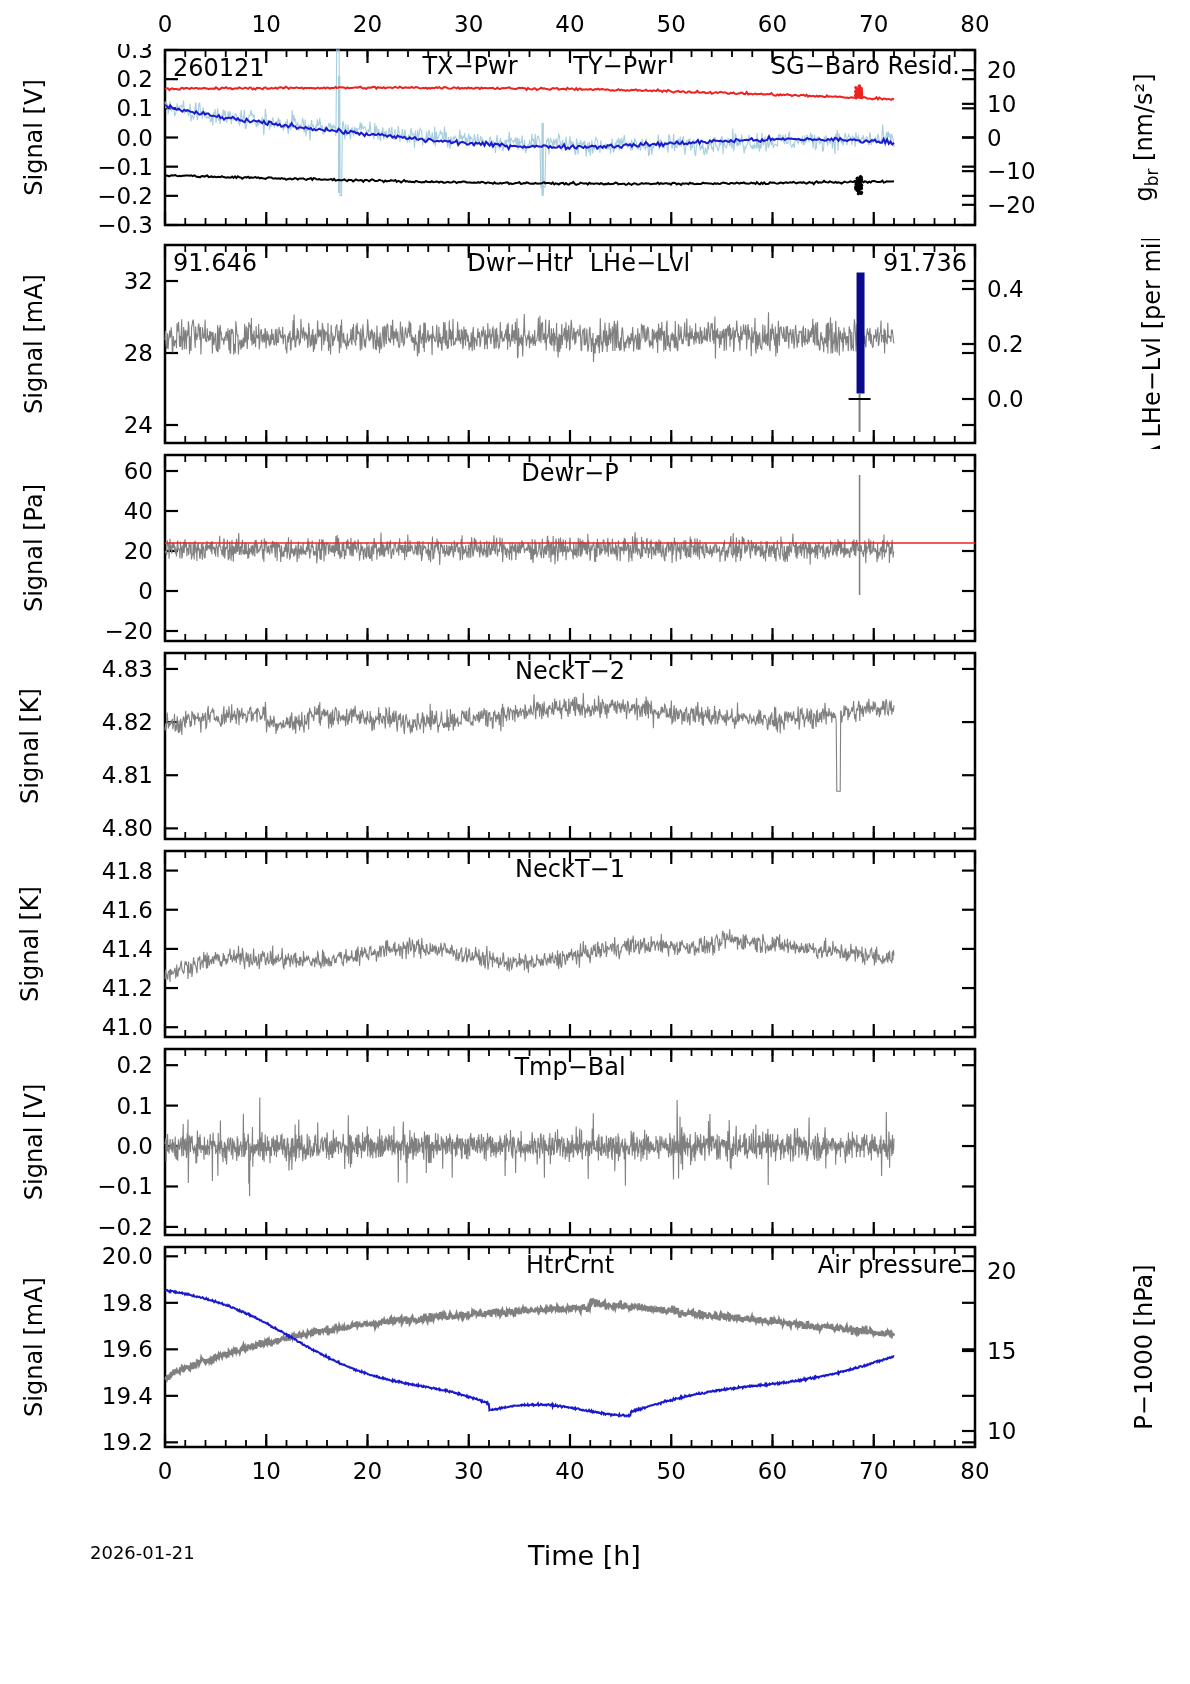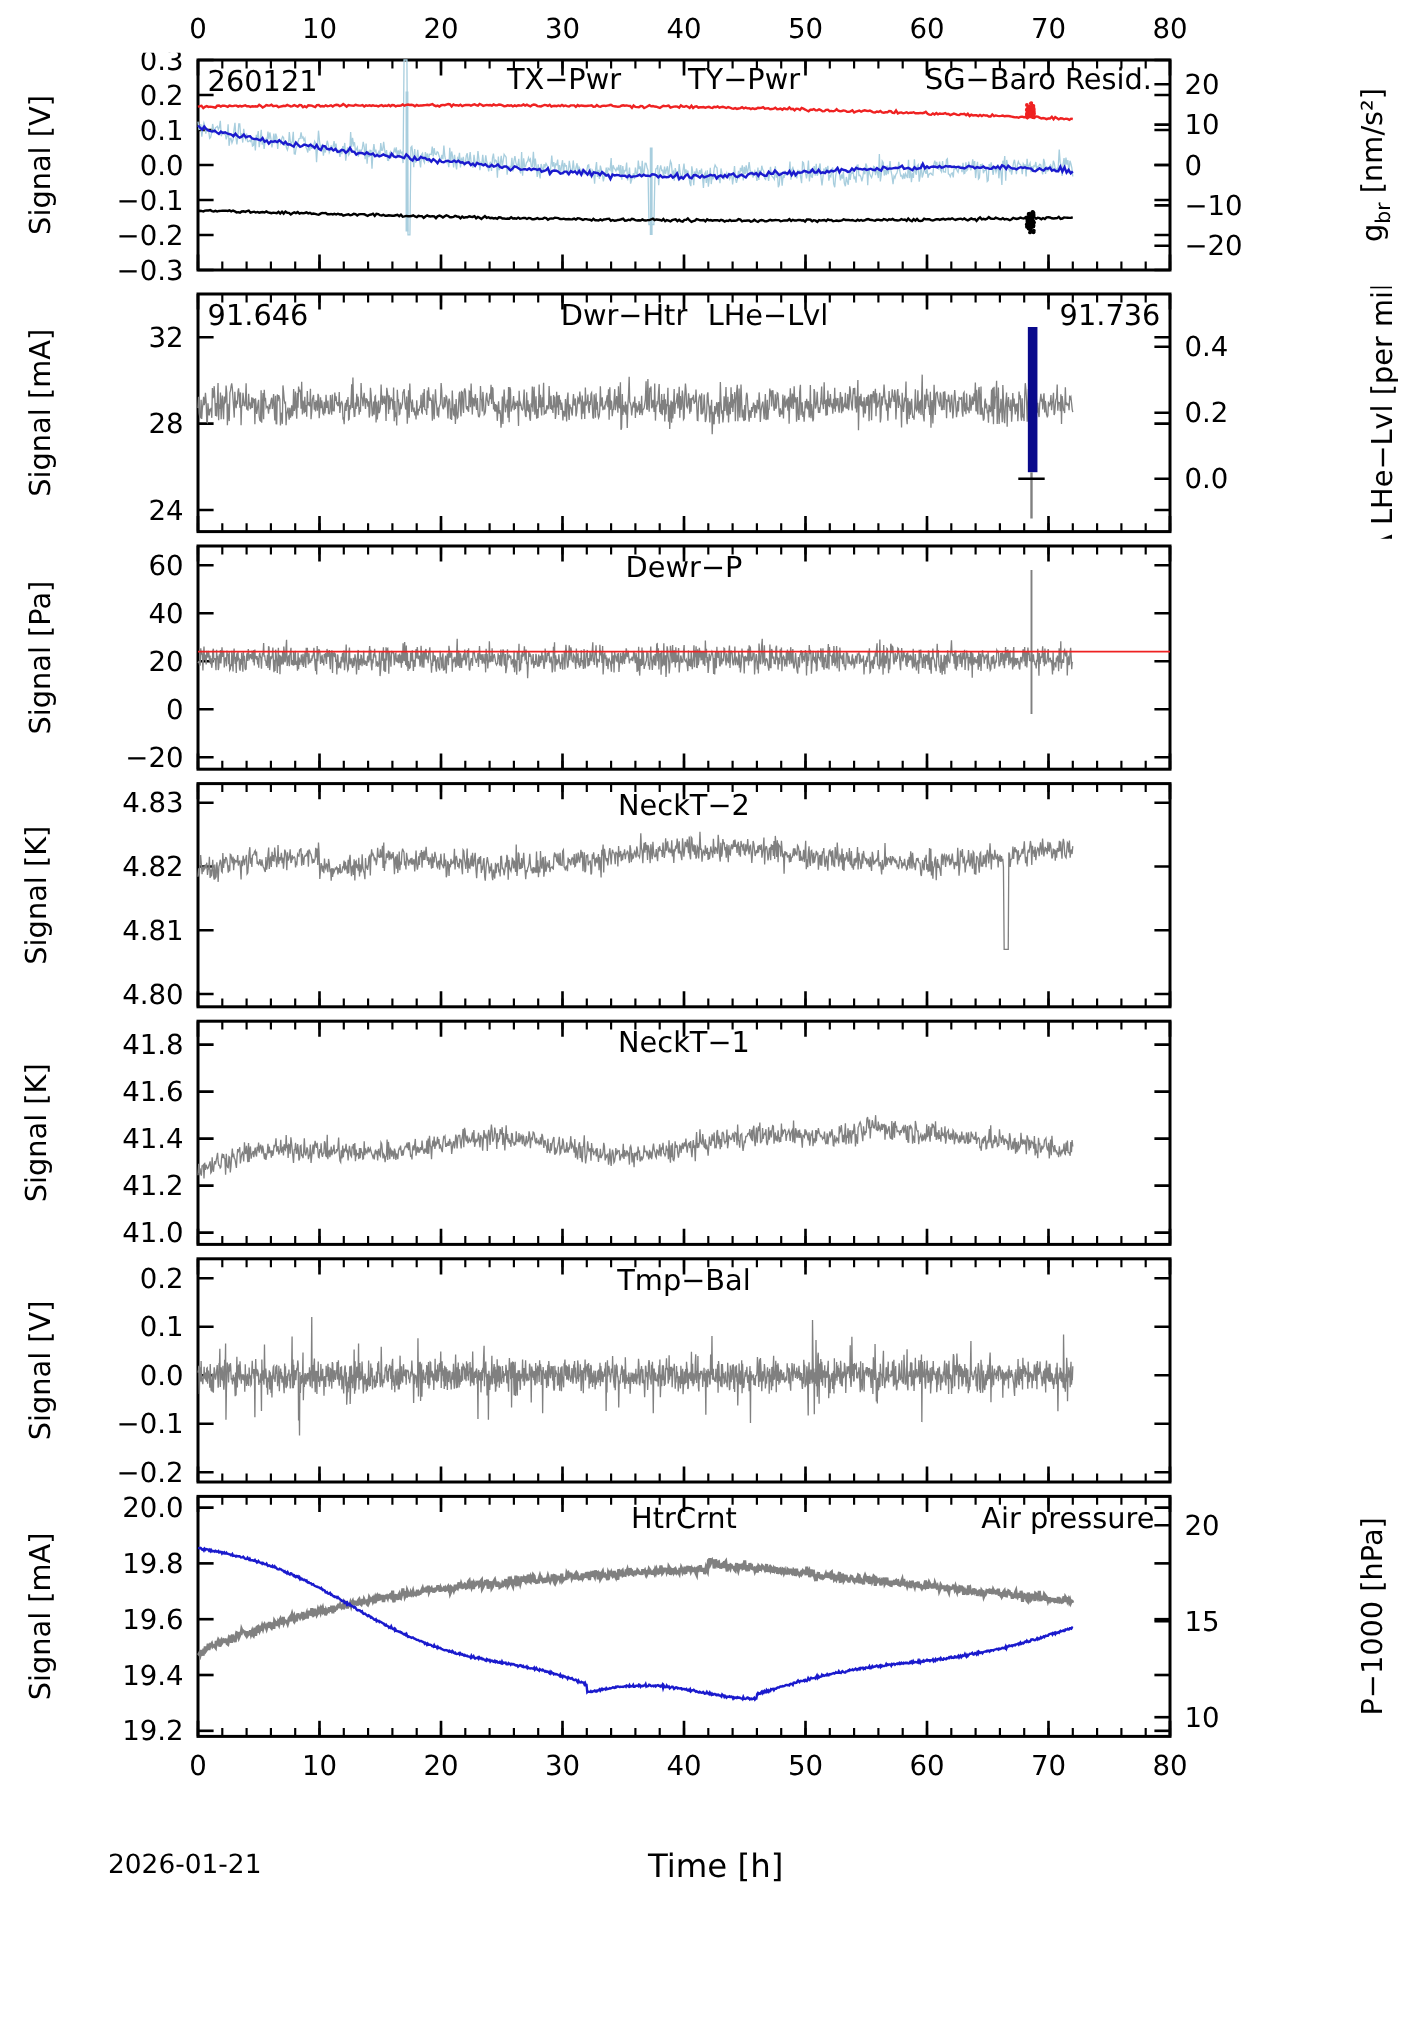--- a/index.html
+++ b/index.html
@@ -3,21 +3,21 @@
 <meta charset="utf-8">
 <style>
   html,body{margin:0;padding:0;background:#ffffff;}
   body{width:1190px;height:1684px;font-family:"DejaVu Sans",sans-serif;color:#000;}
   #root{position:relative;width:1190px;height:1684px;}
   .panel{position:absolute;}
   svg{display:block;}
   .ticklbl{font-size:23px;fill:#000;font-family:"DejaVu Sans",sans-serif;}
   .axlbl{font-size:24px;fill:#000;font-family:"DejaVu Sans",sans-serif;}
   .title{font-size:24px;fill:#000;font-family:"DejaVu Sans",sans-serif;}
-  .datelbl{position:absolute;font-size:22px;}
+  .datelbl{position:absolute;font-size:18px;}
   .xaxislbl{position:absolute;font-size:27px;}
 </style>
 </head>
 <body>
 
 <div id="root">
 
   <div class="panel" style="left:0;top:0;width:1190px;height:50px;">
     <svg width="1190" height="50">
       <g id="topaxis">
@@ -1080,15 +1080,15 @@
           <text x="772.5" y="238" text-anchor="middle" class="ticklbl">60</text>
           <text x="873.75" y="238" text-anchor="middle" class="ticklbl">70</text>
           <text x="975" y="238" text-anchor="middle" class="ticklbl">80</text>
           <path d="M165.0,138.4L165.6,137.9L166.2,136.8L166.8,138.4L167.4,136.3L168.0,134.1L168.6,136.7L169.3,138.6L169.9,132.8L170.5,134.6L171.1,131.0L171.7,134.3L172.3,133.4L172.9,132.6L173.5,128.7L174.1,134.0L174.7,131.5L175.3,129.5L175.9,129.8L176.5,128.8L177.2,131.0L177.8,130.3L178.4,130.5L179.0,131.1L179.6,131.9L180.2,126.4L180.8,128.8L181.4,127.6L182.0,125.6L182.6,126.5L183.2,131.2L183.8,127.6L184.4,126.3L185.0,128.0L185.7,127.0L186.3,125.5L186.9,125.9L187.5,125.7L188.1,128.0L188.7,124.7L189.3,128.7L189.9,129.2L190.5,126.2L191.1,123.2L191.7,123.7L192.3,123.2L192.9,128.1L193.6,121.3L194.2,123.2L194.8,123.5L195.4,125.7L196.0,127.3L196.6,122.3L197.2,119.7L197.8,120.0L198.4,121.7L199.0,123.7L199.6,122.2L200.2,119.0L200.8,121.5L201.4,117.1L202.1,118.8L202.7,118.2L203.3,118.7L203.9,118.9L204.5,120.9L205.1,121.8L205.7,118.3L206.3,121.7L206.9,120.8L207.5,120.2L208.1,120.6L208.7,117.5L209.3,120.6L210.0,118.7L210.6,121.4L211.2,122.1L211.8,119.9L212.4,115.5L213.0,122.2L213.6,117.9L214.2,114.9L214.8,114.5L215.4,119.6L216.0,113.8L216.6,117.4L217.2,116.0L217.9,116.5L218.5,114.1L219.1,116.0L219.7,113.6L220.3,112.7L220.9,114.3L221.5,114.5L222.1,116.2L222.7,114.0L223.3,111.5L223.9,115.5L224.5,110.7L225.1,114.3L225.8,115.1L226.4,111.1L227.0,113.8L227.6,112.2L228.2,116.3L228.8,110.0L229.4,111.0L230.0,110.9L230.6,111.3L231.2,113.9L231.8,111.2L232.4,112.6L233.0,109.7L233.6,108.4L234.3,111.1L234.9,110.8L235.5,112.7L236.1,106.5L236.7,111.2L237.3,109.9L237.9,109.8L238.5,110.3L239.1,110.5L239.7,112.0L240.3,109.9L240.9,107.6L241.5,106.8L242.2,110.1L242.8,106.3L243.4,104.2L244.0,106.4L244.6,108.2L245.2,106.4L245.8,109.2L246.4,108.0L247.0,110.0L247.6,106.4L248.2,103.6L248.8,105.6L249.4,105.7L250.1,107.1L250.7,105.9L251.3,104.7L251.9,106.0L252.5,102.5L253.1,105.0L253.7,107.2L254.3,106.7L254.9,105.4L255.5,103.8L256.1,107.8L256.7,103.7L257.3,103.8L257.9,101.4L258.6,104.2L259.2,104.4L259.8,99.1L260.4,104.4L261.0,105.3L261.6,104.8L262.2,99.6L262.8,102.7L263.4,102.4L264.0,104.5L264.6,103.3L265.2,100.3L265.8,101.7L266.5,100.3L267.1,102.3L267.7,99.7L268.3,101.0L268.9,99.3L269.5,102.4L270.1,101.8L270.7,99.1L271.3,105.2L271.9,101.2L272.5,102.4L273.1,101.3L273.7,101.7L274.4,98.4L275.0,102.0L275.6,100.0L276.2,98.4L276.8,98.6L277.4,103.4L278.0,97.1L278.6,102.1L279.2,98.1L279.8,100.1L280.4,99.8L281.0,97.9L281.6,97.1L282.2,98.2L282.9,98.2L283.5,96.4L284.1,97.9L284.7,98.7L285.3,97.7L285.9,98.2L286.5,95.0L287.1,96.5L287.7,94.0L288.3,94.2L288.9,96.5L289.5,99.4L290.1,96.3L290.8,96.8L291.4,97.0L292.0,94.9L292.6,97.0L293.2,94.6L293.8,93.5L294.4,96.5L295.0,94.5L295.6,94.0L296.2,94.1L296.8,96.7L297.4,93.8L298.0,97.0L298.6,92.9L299.3,91.9L299.9,93.6L300.5,95.5L301.1,96.1L301.7,94.5L302.3,91.6L302.9,95.9L303.5,92.2L304.1,93.5L304.7,93.8L305.3,93.4L305.9,95.7L306.5,96.3L307.2,94.7L307.8,90.5L308.4,91.6L309.0,92.4L309.6,91.7L310.2,91.0L310.8,93.2L311.4,91.6L312.0,95.1L312.6,91.5L313.2,89.8L313.8,91.6L314.4,90.0L315.1,93.1L315.7,87.3L316.3,92.6L316.9,89.3L317.5,89.8L318.1,91.7L318.7,88.1L319.3,93.0L319.9,93.0L320.5,89.7L321.1,89.2L321.7,89.8L322.3,89.1L323.0,90.6L323.6,87.8L324.2,90.9L324.8,88.4L325.4,87.7L326.0,88.1L326.6,91.9L327.2,84.6L327.8,92.6L328.4,94.1L329.0,89.0L329.6,88.5L330.2,88.7L330.8,89.7L331.5,92.2L332.1,88.5L332.7,87.4L333.3,90.3L333.9,90.8L334.5,88.4L335.1,87.8L335.7,82.8L336.3,87.4L336.9,85.1L337.5,89.4L338.1,88.1L338.7,90.2L339.4,84.8L340.0,86.3L340.6,89.3L341.2,86.1L341.8,89.1L342.4,86.5L343.0,88.0L343.6,87.3L344.2,85.3L344.8,87.9L345.4,87.3L346.0,86.9L346.6,87.7L347.3,86.3L347.9,83.9L348.5,88.4L349.1,86.1L349.7,86.9L350.3,86.8L350.9,85.4L351.5,84.0L352.1,82.6L352.7,85.1L353.3,84.8L353.9,82.3L354.5,84.6L355.1,84.8L355.8,81.3L356.4,84.0L357.0,80.4L357.6,85.4L358.2,84.0L358.8,83.5L359.4,82.7L360.0,85.4L360.6,82.4L361.2,86.1L361.8,83.9L362.4,83.4L363.0,84.1L363.7,83.0L364.3,82.6L364.9,80.1L365.5,84.0L366.1,81.7L366.7,85.5L367.3,82.5L367.9,84.0L368.5,84.0L369.1,83.4L369.7,82.5L370.3,83.4L370.9,82.4L371.6,84.1L372.2,83.8L372.8,82.1L373.4,81.2L374.0,83.4L374.6,82.5L375.2,86.6L375.8,85.1L376.4,82.0L377.0,82.6L377.6,82.6L378.2,84.3L378.8,82.5L379.4,79.7L380.1,82.4L380.7,81.6L381.3,82.4L381.9,80.1L382.5,77.7L383.1,81.4L383.7,81.5L384.3,79.0L384.9,80.7L385.5,81.9L386.1,81.7L386.7,79.8L387.3,79.1L388.0,79.9L388.6,82.3L389.2,82.0L389.8,80.9L390.4,77.1L391.0,76.3L391.6,80.5L392.2,79.7L392.8,81.4L393.4,78.9L394.0,76.3L394.6,83.3L395.2,78.8L395.9,80.3L396.5,79.9L397.1,78.1L397.7,78.7L398.3,78.4L398.9,76.4L399.5,80.3L400.1,79.6L400.7,76.6L401.3,75.8L401.9,82.7L402.5,81.6L403.1,79.8L403.7,78.8L404.4,76.9L405.0,77.0L405.6,79.9L406.2,75.3L406.8,82.9L407.4,78.7L408.0,78.2L408.6,78.7L409.2,76.9L409.8,82.4L410.4,81.4L411.0,79.2L411.6,76.8L412.3,75.6L412.9,78.2L413.5,78.2L414.1,81.2L414.7,77.0L415.3,80.8L415.9,77.8L416.5,81.7L417.1,81.3L417.7,79.1L418.3,81.6L418.9,78.5L419.5,79.4L420.1,78.2L420.8,79.1L421.4,74.9L422.0,79.5L422.6,76.9L423.2,80.6L423.8,79.6L424.4,72.8L425.0,74.9L425.6,79.2L426.2,76.9L426.8,79.2L427.4,80.6L428.0,76.3L428.7,76.4L429.3,77.6L429.9,72.1L430.5,76.2L431.1,80.7L431.7,72.7L432.3,79.5L432.9,76.3L433.5,78.6L434.1,76.3L434.7,73.8L435.3,73.9L435.9,76.9L436.6,74.6L437.2,76.1L437.8,76.9L438.4,72.6L439.0,78.2L439.6,75.2L440.2,71.2L440.8,73.3L441.4,76.6L442.0,77.2L442.6,73.5L443.2,74.8L443.8,77.2L444.5,71.7L445.1,72.5L445.7,76.9L446.3,76.9L446.9,77.8L447.5,77.7L448.1,75.3L448.7,78.3L449.3,74.3L449.9,72.4L450.5,74.6L451.1,74.0L451.7,75.8L452.3,76.7L453.0,75.5L453.6,75.9L454.2,78.0L454.8,73.8L455.4,77.5L456.0,74.9L456.6,72.6L457.2,74.6L457.8,75.6L458.4,76.9L459.0,75.1L459.6,74.9L460.2,71.0L460.9,74.6L461.5,76.1L462.1,72.0L462.7,72.2L463.3,77.1L463.9,75.8L464.5,72.1L465.1,75.5L465.7,73.4L466.3,73.4L466.9,75.8L467.5,74.5L468.1,70.4L468.8,76.5L469.4,75.7L470.0,74.5L470.6,74.5L471.2,74.0L471.8,75.5L472.4,70.0L473.0,71.1L473.6,70.2L474.2,72.2L474.8,71.1L475.4,70.6L476.0,70.7L476.6,74.0L477.3,72.3L477.9,72.3L478.5,71.8L479.1,75.3L479.7,70.5L480.3,69.5L480.9,70.4L481.5,74.0L482.1,74.6L482.7,73.5L483.3,73.2L483.9,75.6L484.5,73.0L485.2,70.3L485.8,73.9L486.4,72.8L487.0,70.4L487.6,73.6L488.2,71.3L488.8,71.9L489.4,69.1L490.0,74.3L490.6,68.9L491.2,75.7L491.8,72.1L492.4,70.7L493.0,71.9L493.7,71.9L494.3,68.1L494.9,71.4L495.5,72.7L496.1,67.6L496.7,70.6L497.3,70.0L497.9,69.6L498.5,75.1L499.1,68.8L499.7,71.2L500.3,74.8L500.9,73.7L501.6,70.0L502.2,68.8L502.8,71.9L503.4,71.3L504.0,71.0L504.6,73.6L505.2,70.9L505.8,74.1L506.4,75.7L507.0,69.9L507.6,71.3L508.2,67.9L508.8,72.1L509.5,69.8L510.1,71.5L510.7,72.6L511.3,71.9L511.9,68.2L512.5,71.9L513.1,73.1L513.7,69.6L514.3,73.6L514.9,75.4L515.5,66.9L516.1,68.2L516.7,68.8L517.3,72.5L518.0,68.8L518.6,68.1L519.2,71.8L519.8,71.4L520.4,71.5L521.0,71.7L521.6,68.6L522.2,69.1L522.8,67.3L523.4,70.1L524.0,71.0L524.6,70.6L525.2,65.8L525.9,68.7L526.5,68.4L527.1,71.0L527.7,71.4L528.3,69.6L528.9,68.9L529.5,68.8L530.1,70.2L530.7,69.4L531.3,67.5L531.9,68.2L532.5,69.8L533.1,70.1L533.8,69.8L534.4,69.5L535.0,71.4L535.6,66.6L536.2,69.2L536.8,69.0L537.4,67.9L538.0,69.8L538.6,67.6L539.2,70.6L539.8,69.2L540.4,70.9L541.0,66.6L541.7,67.6L542.3,70.5L542.9,68.0L543.5,71.2L544.1,69.1L544.7,68.3L545.3,69.8L545.9,67.5L546.5,69.4L547.1,67.1L547.7,68.9L548.3,68.2L548.9,69.8L549.5,69.5L550.2,66.8L550.8,63.7L551.4,66.4L552.0,69.9L552.6,69.1L553.2,67.7L553.8,65.5L554.4,68.0L555.0,65.8L555.6,68.4L556.2,66.5L556.8,70.5L557.4,64.7L558.1,65.9L558.7,71.4L559.3,69.5L559.9,67.0L560.5,67.3L561.1,68.9L561.7,66.9L562.3,66.5L562.9,70.9L563.5,68.1L564.1,69.5L564.7,68.7L565.3,68.6L566.0,70.0L566.6,65.6L567.2,69.0L567.8,65.5L568.4,66.7L569.0,69.1L569.6,67.9L570.2,68.7L570.8,64.6L571.4,70.4L572.0,67.4L572.6,67.1L573.2,63.9L573.8,68.6L574.5,64.5L575.1,66.3L575.7,68.4L576.3,66.8L576.9,69.0L577.5,66.5L578.1,66.9L578.7,66.3L579.3,67.4L579.9,69.8L580.5,71.1L581.1,64.8L581.7,69.1L582.4,64.0L583.0,66.9L583.6,63.4L584.2,66.1L584.8,68.7L585.4,65.7L586.0,68.6L586.6,65.7L587.2,70.8L587.8,68.5L588.4,65.4L589.0,67.1L589.6,68.4L590.3,60.9L590.9,61.5L591.5,57.5L592.1,61.9L592.7,60.6L593.3,59.6L593.9,61.7L594.5,58.4L595.1,66.0L595.7,63.5L596.3,58.5L596.9,60.9L597.5,62.7L598.1,61.1L598.8,60.7L599.4,65.4L600.0,61.8L600.6,66.2L601.2,63.1L601.8,62.6L602.4,63.4L603.0,65.4L603.6,61.2L604.2,61.2L604.8,60.3L605.4,64.6L606.0,68.5L606.7,62.6L607.3,64.2L607.9,64.7L608.5,65.9L609.1,63.2L609.7,63.6L610.3,64.8L610.9,65.3L611.5,65.3L612.1,67.0L612.7,67.7L613.3,64.1L613.9,61.7L614.5,65.3L615.2,67.6L615.8,65.1L616.4,62.4L617.0,65.2L617.6,64.7L618.2,63.8L618.8,65.8L619.4,65.1L620.0,66.8L620.6,59.3L621.2,65.7L621.8,65.8L622.4,68.3L623.1,63.4L623.7,68.0L624.3,65.6L624.9,61.6L625.5,65.2L626.1,62.4L626.7,66.1L627.3,66.4L627.9,66.2L628.5,65.8L629.1,68.2L629.7,66.6L630.3,65.9L631.0,69.4L631.6,67.0L632.2,64.0L632.8,64.7L633.4,68.0L634.0,63.7L634.6,65.5L635.2,63.9L635.8,64.5L636.4,65.8L637.0,66.1L637.6,67.4L638.2,66.3L638.8,62.4L639.5,68.8L640.1,67.2L640.7,67.5L641.3,66.0L641.9,67.4L642.5,65.3L643.1,66.2L643.7,66.4L644.3,69.5L644.9,66.6L645.5,67.8L646.1,66.3L646.7,67.0L647.4,65.2L648.0,70.5L648.6,68.1L649.2,67.2L649.8,66.7L650.4,69.4L651.0,69.9L651.6,68.4L652.2,66.4L652.8,66.8L653.4,69.5L654.0,68.1L654.6,70.9L655.3,67.6L655.9,71.1L656.5,67.0L657.1,67.6L657.7,68.8L658.3,67.3L658.9,67.3L659.5,69.5L660.1,70.2L660.7,69.1L661.3,67.3L661.9,68.0L662.5,72.2L663.1,70.2L663.8,66.3L664.4,70.2L665.0,69.6L665.6,70.2L666.2,71.5L666.8,70.3L667.4,69.4L668.0,70.9L668.6,70.1L669.2,68.3L669.8,69.1L670.4,69.0L671.0,68.3L671.7,71.7L672.3,64.6L672.9,71.4L673.5,69.3L674.1,68.2L674.7,73.3L675.3,70.7L675.9,66.9L676.5,69.5L677.1,72.4L677.7,67.2L678.3,71.1L678.9,73.2L679.6,71.4L680.2,76.6L680.8,71.8L681.4,71.5L682.0,69.2L682.6,72.9L683.2,73.4L683.8,72.7L684.4,71.1L685.0,75.3L685.6,71.6L686.2,73.8L686.8,73.2L687.5,72.5L688.1,70.9L688.7,73.4L689.3,69.4L689.9,73.9L690.5,70.3L691.1,72.3L691.7,73.0L692.3,69.6L692.9,69.1L693.5,74.0L694.1,73.8L694.7,70.5L695.3,75.2L696.0,74.3L696.6,75.2L697.2,71.5L697.8,74.2L698.4,75.8L699.0,71.3L699.6,69.0L700.2,76.8L700.8,76.7L701.4,76.3L702.0,70.5L702.6,72.1L703.2,76.1L703.9,74.9L704.5,73.4L705.1,71.5L705.7,74.8L706.3,75.5L706.9,73.5L707.5,77.8L708.1,74.8L708.7,74.1L709.3,72.6L709.9,72.9L710.5,74.6L711.1,76.0L711.8,76.9L712.4,74.0L713.0,76.3L713.6,76.5L714.2,74.7L714.8,75.5L715.4,71.7L716.0,72.1L716.6,78.3L717.2,76.9L717.8,75.7L718.4,76.6L719.0,77.4L719.6,79.3L720.3,73.5L720.9,71.9L721.5,73.4L722.1,75.1L722.7,76.4L723.3,76.6L723.9,72.5L724.5,78.9L725.1,76.2L725.7,78.1L726.3,73.1L726.9,76.6L727.5,75.2L728.2,72.5L728.8,73.1L729.4,80.5L730.0,76.6L730.6,75.2L731.2,76.6L731.8,75.8L732.4,75.4L733.0,77.1L733.6,78.3L734.2,80.1L734.8,76.2L735.4,77.0L736.0,75.6L736.7,73.8L737.3,78.6L737.9,77.4L738.5,75.5L739.1,73.8L739.7,78.7L740.3,79.0L740.9,76.2L741.5,79.7L742.1,80.1L742.7,80.2L743.3,76.3L743.9,78.5L744.6,78.7L745.2,76.9L745.8,77.1L746.4,76.5L747.0,79.6L747.6,76.5L748.2,76.3L748.8,79.5L749.4,79.8L750.0,80.0L750.6,78.2L751.2,77.1L751.8,75.5L752.5,80.2L753.1,74.9L753.7,78.8L754.3,79.7L754.9,79.2L755.5,78.5L756.1,80.8L756.7,79.1L757.3,79.7L757.9,78.5L758.5,79.9L759.1,82.3L759.7,77.4L760.4,77.3L761.0,79.6L761.6,79.4L762.2,81.1L762.8,78.0L763.4,81.8L764.0,77.6L764.6,80.0L765.2,77.0L765.8,81.2L766.4,81.3L767.0,79.1L767.6,81.8L768.2,82.8L768.9,81.4L769.5,80.9L770.1,82.9L770.7,78.7L771.3,76.1L771.9,81.0L772.5,80.1L773.1,82.8L773.7,80.2L774.3,77.8L774.9,79.0L775.5,81.8L776.1,79.0L776.8,82.7L777.4,79.7L778.0,79.4L778.6,82.6L779.2,78.6L779.8,80.2L780.4,81.5L781.0,80.6L781.6,83.6L782.2,80.4L782.8,84.4L783.4,82.9L784.0,80.0L784.6,81.1L785.3,82.0L785.9,81.7L786.5,81.3L787.1,82.1L787.7,84.9L788.3,81.5L788.9,81.1L789.5,83.2L790.1,84.2L790.7,85.7L791.3,81.9L791.9,82.3L792.5,82.9L793.2,82.6L793.8,81.8L794.4,80.6L795.0,81.0L795.6,83.1L796.2,81.2L796.8,83.4L797.4,85.0L798.0,81.0L798.6,85.6L799.2,85.4L799.8,81.9L800.4,82.5L801.1,80.4L801.7,85.0L802.3,81.2L802.9,86.8L803.5,86.8L804.1,85.3L804.7,87.3L805.3,82.9L805.9,84.6L806.5,88.1L807.1,80.2L807.7,83.7L808.3,82.7L809.0,86.9L809.6,83.9L810.2,86.7L810.8,86.4L811.4,82.7L812.0,84.8L812.6,83.1L813.2,87.1L813.8,84.4L814.4,88.8L815.0,86.8L815.6,85.4L816.2,84.7L816.8,85.0L817.5,89.3L818.1,84.6L818.7,85.5L819.3,85.4L819.9,89.1L820.5,87.6L821.1,87.8L821.7,86.5L822.3,84.6L822.9,85.0L823.5,84.5L824.1,84.2L824.7,86.0L825.4,86.0L826.0,84.2L826.6,84.3L827.2,87.4L827.8,84.0L828.4,85.2L829.0,85.5L829.6,85.2L830.2,87.6L830.8,85.2L831.4,87.5L832.0,83.0L832.6,87.6L833.3,87.6L833.9,88.5L834.5,85.9L835.1,89.1L835.7,88.1L836.3,85.5L836.9,84.7L837.5,88.5L838.1,88.8L838.7,88.9L839.3,84.9L839.9,87.2L840.5,84.8L841.1,85.2L841.8,88.5L842.4,85.9L843.0,88.5L843.6,91.2L844.2,88.5L844.8,88.6L845.4,89.1L846.0,86.5L846.6,85.0L847.2,89.3L847.8,90.1L848.4,88.5L849.0,87.8L849.7,88.3L850.3,90.3L850.9,84.7L851.5,88.2L852.1,93.9L852.7,89.6L853.3,91.4L853.9,88.0L854.5,88.4L855.1,88.4L855.7,92.6L856.3,93.3L856.9,86.1L857.6,88.9L858.2,89.2L858.8,92.6L859.4,91.9L860.0,87.1L860.6,91.4L861.2,89.2L861.8,88.8L862.4,93.1L863.0,86.9L863.6,87.4L864.2,89.8L864.8,90.9L865.4,88.9L866.1,84.8L866.7,90.3L867.3,93.3L867.9,88.8L868.5,91.4L869.1,91.0L869.7,91.1L870.3,87.7L870.9,88.6L871.5,93.0L872.1,90.1L872.7,90.9L873.3,93.1L874.0,91.0L874.6,91.1L875.2,92.8L875.8,91.8L876.4,92.5L877.0,92.0L877.6,92.6L878.2,93.1L878.8,90.9L879.4,93.5L880.0,93.4L880.6,93.5L881.2,93.7L881.9,89.8L882.5,93.0L883.1,90.5L883.7,93.9L884.3,93.7L884.9,94.3L885.5,94.0L886.1,91.6L886.7,89.4L887.3,94.0L887.9,90.1L888.5,91.1L889.1,91.0L889.7,93.2L890.4,91.8L891.0,93.9L891.6,92.3L892.2,94.5L892.8,93.0L893.4,93.3L894.0,94.7" fill="none" stroke="#808080" stroke-width="2.6"></path>
           <path d="M165.0,49.0L165.6,49.1L166.2,49.2L166.8,48.9L167.4,49.1L168.0,50.0L168.6,50.5L169.3,50.0L169.9,51.0L170.5,49.7L171.1,50.5L171.7,49.9L172.3,50.0L172.9,50.1L173.5,50.3L174.1,51.2L174.7,50.5L175.3,51.6L175.9,50.7L176.5,51.7L177.2,51.5L177.8,51.7L178.4,51.5L179.0,52.0L179.6,51.4L180.2,51.8L180.8,52.2L181.4,51.9L182.0,51.5L182.6,52.7L183.2,52.4L183.8,52.2L184.4,52.3L185.0,53.6L185.7,52.7L186.3,53.3L186.9,52.7L187.5,53.7L188.1,53.7L188.7,52.9L189.3,53.7L189.9,53.9L190.5,53.9L191.1,54.3L191.7,54.3L192.3,55.1L192.9,55.0L193.6,54.1L194.2,55.5L194.8,55.4L195.4,55.5L196.0,55.6L196.6,56.1L197.2,55.5L197.8,55.7L198.4,56.0L199.0,55.8L199.6,55.8L200.2,56.4L200.8,56.9L201.4,56.8L202.1,56.8L202.7,56.2L203.3,56.9L203.9,57.6L204.5,58.1L205.1,58.2L205.7,58.1L206.3,57.1L206.9,58.0L207.5,58.7L208.1,58.0L208.7,59.3L209.3,59.3L210.0,59.2L210.6,59.2L211.2,59.7L211.8,59.6L212.4,59.0L213.0,60.1L213.6,60.1L214.2,61.2L214.8,60.8L215.4,59.9L216.0,60.8L216.6,61.1L217.2,61.5L217.9,61.3L218.5,62.1L219.1,61.4L219.7,61.9L220.3,62.4L220.9,62.5L221.5,62.7L222.1,62.0L222.7,63.2L223.3,63.9L223.9,63.5L224.5,63.5L225.1,64.0L225.8,64.5L226.4,64.6L227.0,63.9L227.6,64.9L228.2,64.8L228.8,64.2L229.4,65.3L230.0,65.2L230.6,66.1L231.2,66.7L231.8,66.8L232.4,66.9L233.0,66.3L233.6,66.6L234.3,66.8L234.9,67.5L235.5,67.6L236.1,68.1L236.7,68.8L237.3,68.4L237.9,69.5L238.5,69.3L239.1,70.1L239.7,69.1L240.3,70.3L240.9,70.8L241.5,71.2L242.2,70.1L242.8,70.2L243.4,71.1L244.0,71.2L244.6,72.2L245.2,71.8L245.8,72.9L246.4,73.3L247.0,72.5L247.6,72.9L248.2,72.5L248.8,73.6L249.4,73.1L250.1,75.0L250.7,74.3L251.3,75.1L251.9,74.8L252.5,75.5L253.1,75.8L253.7,75.4L254.3,75.8L254.9,76.5L255.5,76.1L256.1,77.4L256.7,77.8L257.3,77.5L257.9,78.2L258.6,78.3L259.2,78.4L259.8,79.5L260.4,79.5L261.0,79.2L261.6,79.9L262.2,80.5L262.8,80.8L263.4,81.0L264.0,81.3L264.6,81.3L265.2,81.8L265.8,81.8L266.5,82.4L267.1,82.8L267.7,82.2L268.3,83.2L268.9,84.0L269.5,83.8L270.1,84.3L270.7,84.6L271.3,86.0L271.9,86.1L272.5,85.8L273.1,86.8L273.7,87.1L274.4,86.9L275.0,86.4L275.6,87.8L276.2,87.5L276.8,88.4L277.4,88.7L278.0,89.4L278.6,89.3L279.2,89.9L279.8,89.7L280.4,89.8L281.0,90.6L281.6,90.0L282.2,90.8L282.9,91.2L283.5,91.9L284.1,92.2L284.7,93.1L285.3,93.0L285.9,93.1L286.5,93.0L287.1,94.7L287.7,94.3L288.3,94.2L288.9,95.7L289.5,94.7L290.1,96.2L290.8,95.6L291.4,95.4L292.0,97.0L292.6,96.8L293.2,97.6L293.8,97.6L294.4,97.9L295.0,98.6L295.6,98.1L296.2,98.6L296.8,99.8L297.4,100.7L298.0,101.0L298.6,100.7L299.3,100.9L299.9,101.0L300.5,101.8L301.1,102.2L301.7,101.8L302.3,103.3L302.9,103.9L303.5,103.7L304.1,103.6L304.7,104.2L305.3,104.7L305.9,105.4L306.5,105.8L307.2,105.1L307.8,105.4L308.4,106.0L309.0,107.0L309.6,106.6L310.2,107.4L310.8,107.6L311.4,108.4L312.0,108.9L312.6,108.9L313.2,108.4L313.8,110.0L314.4,109.5L315.1,110.0L315.7,109.8L316.3,110.7L316.9,110.3L317.5,110.6L318.1,111.0L318.7,111.4L319.3,111.8L319.9,112.1L320.5,113.3L321.1,113.6L321.7,112.9L322.3,113.8L323.0,114.0L323.6,114.3L324.2,115.4L324.8,115.0L325.4,115.5L326.0,114.3L326.6,115.8L327.2,116.5L327.8,116.6L328.4,116.1L329.0,117.7L329.6,116.8L330.2,118.1L330.8,118.2L331.5,118.4L332.1,118.5L332.7,118.9L333.3,118.7L333.9,119.4L334.5,119.3L335.1,120.1L335.7,120.3L336.3,120.8L336.9,121.1L337.5,120.6L338.1,121.4L338.7,120.6L339.4,122.5L340.0,123.1L340.6,122.6L341.2,122.9L341.8,123.3L342.4,123.5L343.0,123.9L343.6,123.6L344.2,123.6L344.8,124.2L345.4,124.6L346.0,124.8L346.6,125.1L347.3,125.6L347.9,125.7L348.5,125.6L349.1,126.1L349.7,126.7L350.3,126.5L350.9,126.5L351.5,126.8L352.1,127.2L352.7,127.3L353.3,127.6L353.9,128.7L354.5,128.0L355.1,128.4L355.8,129.6L356.4,128.7L357.0,129.6L357.6,129.7L358.2,129.5L358.8,129.8L359.4,129.9L360.0,130.8L360.6,130.8L361.2,131.2L361.8,130.0L362.4,131.3L363.0,131.3L363.7,131.3L364.3,132.4L364.9,131.3L365.5,132.2L366.1,132.3L366.7,132.2L367.3,132.5L367.9,133.2L368.5,133.3L369.1,133.6L369.7,133.8L370.3,134.2L370.9,134.3L371.6,134.0L372.2,134.3L372.8,134.4L373.4,134.7L374.0,135.3L374.6,134.7L375.2,135.4L375.8,135.3L376.4,135.8L377.0,134.8L377.6,135.4L378.2,136.4L378.8,136.7L379.4,136.2L380.1,137.2L380.7,137.3L381.3,137.2L381.9,137.1L382.5,136.6L383.1,137.7L383.7,136.8L384.3,137.6L384.9,137.9L385.5,137.6L386.1,138.3L386.7,138.7L387.3,138.1L388.0,138.7L388.6,139.0L389.2,138.7L389.8,139.3L390.4,139.4L391.0,139.5L391.6,139.7L392.2,140.5L392.8,138.9L393.4,140.2L394.0,139.7L394.6,139.1L395.2,140.4L395.9,141.1L396.5,140.6L397.1,140.6L397.7,140.8L398.3,140.2L398.9,141.3L399.5,140.1L400.1,140.7L400.7,141.1L401.3,140.8L401.9,141.7L402.5,141.4L403.1,141.8L403.7,142.1L404.4,142.7L405.0,143.0L405.6,141.5L406.2,141.9L406.8,142.6L407.4,142.2L408.0,142.1L408.6,143.6L409.2,143.0L409.8,142.8L410.4,143.0L411.0,143.7L411.6,143.9L412.3,143.0L412.9,144.0L413.5,143.3L414.1,143.4L414.7,144.4L415.3,144.4L415.9,144.5L416.5,143.9L417.1,144.9L417.7,145.2L418.3,143.7L418.9,145.1L419.5,144.6L420.1,144.8L420.8,144.6L421.4,144.5L422.0,145.8L422.6,146.0L423.2,146.0L423.8,144.9L424.4,145.4L425.0,145.5L425.6,146.3L426.2,145.5L426.8,145.6L427.4,146.0L428.0,145.8L428.7,146.2L429.3,146.6L429.9,146.9L430.5,146.7L431.1,146.8L431.7,147.8L432.3,147.3L432.9,147.1L433.5,146.6L434.1,146.8L434.7,147.6L435.3,147.9L435.9,147.3L436.6,148.4L437.2,148.3L437.8,148.1L438.4,148.4L439.0,147.7L439.6,149.1L440.2,148.5L440.8,149.2L441.4,149.3L442.0,149.4L442.6,149.2L443.2,149.3L443.8,149.4L444.5,149.6L445.1,148.8L445.7,150.5L446.3,149.9L446.9,148.9L447.5,149.8L448.1,150.5L448.7,150.6L449.3,151.2L449.9,150.0L450.5,150.5L451.1,150.6L451.7,151.0L452.3,150.4L453.0,151.0L453.6,151.4L454.2,152.0L454.8,151.6L455.4,152.2L456.0,152.0L456.6,152.1L457.2,152.7L457.8,153.3L458.4,152.2L459.0,153.4L459.6,152.4L460.2,153.2L460.9,153.3L461.5,154.3L462.1,153.9L462.7,154.0L463.3,154.4L463.9,154.1L464.5,154.4L465.1,154.7L465.7,154.9L466.3,155.6L466.9,154.5L467.5,156.0L468.1,155.6L468.8,156.6L469.4,155.5L470.0,155.8L470.6,155.9L471.2,156.6L471.8,156.8L472.4,156.8L473.0,157.9L473.6,156.7L474.2,157.3L474.8,157.4L475.4,157.9L476.0,157.7L476.6,157.4L477.3,158.4L477.9,158.8L478.5,159.1L479.1,158.9L479.7,158.7L480.3,159.0L480.9,160.2L481.5,161.0L482.1,159.6L482.7,160.7L483.3,161.0L483.9,161.1L484.5,160.5L485.2,161.0L485.8,161.2L486.4,161.1L487.0,162.6L487.6,161.6L488.2,163.3L488.8,163.2L489.4,169.1L490.0,168.5L490.6,168.8L491.2,168.9L491.8,169.0L492.4,168.3L493.0,169.0L493.7,168.9L494.3,168.3L494.9,168.2L495.5,167.8L496.1,168.5L496.7,168.0L497.3,168.5L497.9,167.7L498.5,167.7L499.1,167.3L499.7,166.7L500.3,167.9L500.9,167.1L501.6,166.3L502.2,167.2L502.8,166.7L503.4,166.5L504.0,166.5L504.6,166.9L505.2,165.8L505.8,166.6L506.4,166.5L507.0,166.4L507.6,166.2L508.2,165.8L508.8,166.0L509.5,165.8L510.1,165.5L510.7,165.1L511.3,165.2L511.9,165.6L512.5,165.5L513.1,164.7L513.7,165.0L514.3,164.4L514.9,164.4L515.5,164.6L516.1,164.8L516.7,164.8L517.3,164.6L518.0,164.7L518.6,164.6L519.2,164.8L519.8,164.6L520.4,164.2L521.0,164.0L521.6,164.6L522.2,163.6L522.8,163.9L523.4,164.0L524.0,164.5L524.6,163.3L525.2,164.4L525.9,164.2L526.5,164.2L527.1,164.2L527.7,163.2L528.3,164.7L528.9,164.7L529.5,164.3L530.1,163.8L530.7,163.8L531.3,163.6L531.9,164.1L532.5,162.8L533.1,163.1L533.8,164.6L534.4,163.9L535.0,164.0L535.6,164.1L536.2,163.7L536.8,163.5L537.4,163.6L538.0,162.5L538.6,164.5L539.2,164.1L539.8,164.2L540.4,163.7L541.0,162.9L541.7,163.1L542.3,163.9L542.9,164.2L543.5,164.0L544.1,163.7L544.7,164.2L545.3,163.9L545.9,163.6L546.5,164.4L547.1,163.8L547.7,163.4L548.3,163.2L548.9,163.8L549.5,163.8L550.2,164.5L550.8,163.9L551.4,164.3L552.0,163.2L552.6,165.7L553.2,163.8L553.8,164.9L554.4,165.1L555.0,164.9L555.6,163.7L556.2,164.8L556.8,164.9L557.4,164.5L558.1,165.9L558.7,165.3L559.3,165.0L559.9,164.5L560.5,164.5L561.1,165.4L561.7,166.5L562.3,166.0L562.9,165.2L563.5,165.0L564.1,165.2L564.7,166.0L565.3,165.7L566.0,166.0L566.6,166.1L567.2,165.9L567.8,165.9L568.4,166.8L569.0,166.4L569.6,166.4L570.2,166.5L570.8,166.9L571.4,166.8L572.0,166.4L572.6,167.5L573.2,167.8L573.8,167.2L574.5,167.8L575.1,166.8L575.7,168.5L576.3,167.9L576.9,167.6L577.5,167.6L578.1,167.2L578.7,167.7L579.3,168.3L579.9,168.8L580.5,168.4L581.1,168.8L581.7,169.2L582.4,169.5L583.0,168.8L583.6,169.1L584.2,169.5L584.8,169.7L585.4,169.6L586.0,169.0L586.6,169.6L587.2,170.5L587.8,170.4L588.4,170.0L589.0,169.0L589.6,170.2L590.3,170.0L590.9,170.7L591.5,169.5L592.1,170.6L592.7,171.3L593.3,170.4L593.9,171.3L594.5,171.2L595.1,170.6L595.7,170.6L596.3,171.2L596.9,171.7L597.5,171.1L598.1,171.6L598.8,171.3L599.4,171.9L600.0,171.9L600.6,172.2L601.2,172.8L601.8,171.1L602.4,171.8L603.0,171.8L603.6,173.1L604.2,172.3L604.8,173.1L605.4,173.7L606.0,172.8L606.7,173.0L607.3,173.0L607.9,172.6L608.5,173.2L609.1,172.9L609.7,172.8L610.3,173.3L610.9,174.5L611.5,173.5L612.1,174.1L612.7,173.6L613.3,173.8L613.9,174.0L614.5,173.3L615.2,173.8L615.8,173.6L616.4,173.7L617.0,174.1L617.6,174.3L618.2,174.3L618.8,175.0L619.4,173.3L620.0,174.7L620.6,174.7L621.2,174.8L621.8,174.5L622.4,173.9L623.1,173.6L623.7,174.4L624.3,174.3L624.9,175.2L625.5,174.6L626.1,174.5L626.7,175.1L627.3,174.7L627.9,174.5L628.5,173.9L629.1,175.2L629.7,174.4L630.3,174.4L631.0,170.7L631.6,169.9L632.2,170.7L632.8,170.2L633.4,170.5L634.0,169.7L634.6,168.9L635.2,170.0L635.8,168.8L636.4,169.5L637.0,168.3L637.6,169.2L638.2,169.3L638.8,167.5L639.5,168.5L640.1,167.7L640.7,168.8L641.3,167.9L641.9,168.1L642.5,166.6L643.1,166.8L643.7,166.5L644.3,166.4L644.9,167.4L645.5,166.4L646.1,166.3L646.7,166.3L647.4,165.7L648.0,165.3L648.6,165.3L649.2,165.3L649.8,164.7L650.4,164.4L651.0,164.4L651.6,164.4L652.2,164.0L652.8,164.2L653.4,164.1L654.0,163.8L654.6,163.2L655.3,163.1L655.9,163.2L656.5,163.4L657.1,163.2L657.7,163.5L658.3,162.4L658.9,162.1L659.5,162.3L660.1,162.2L660.7,163.0L661.3,161.3L661.9,161.1L662.5,161.2L663.1,161.5L663.8,161.3L664.4,160.1L665.0,159.4L665.6,160.3L666.2,160.8L666.8,159.8L667.4,159.6L668.0,159.9L668.6,159.9L669.2,159.7L669.8,159.3L670.4,159.9L671.0,159.0L671.7,159.8L672.3,159.9L672.9,158.9L673.5,157.4L674.1,158.4L674.7,158.9L675.3,157.9L675.9,157.1L676.5,157.4L677.1,157.6L677.7,157.4L678.3,157.4L678.9,157.2L679.6,157.8L680.2,156.4L680.8,155.3L681.4,157.1L682.0,155.9L682.6,156.8L683.2,156.3L683.8,156.4L684.4,156.2L685.0,154.7L685.6,155.4L686.2,155.0L686.8,155.6L687.5,155.3L688.1,154.9L688.7,155.1L689.3,154.1L689.9,155.0L690.5,155.1L691.1,154.2L691.7,154.0L692.3,154.3L692.9,154.0L693.5,153.7L694.1,153.5L694.7,153.3L695.3,153.7L696.0,153.3L696.6,152.5L697.2,153.0L697.8,153.0L698.4,153.0L699.0,151.8L699.6,152.9L700.2,152.8L700.8,153.1L701.4,152.4L702.0,151.6L702.6,152.1L703.2,152.4L703.9,152.7L704.5,152.7L705.1,151.8L705.7,151.8L706.3,151.8L706.9,151.0L707.5,151.3L708.1,150.4L708.7,150.8L709.3,150.7L709.9,150.6L710.5,150.2L711.1,150.9L711.8,150.5L712.4,150.2L713.0,149.5L713.6,149.9L714.2,150.6L714.8,150.0L715.4,150.2L716.0,149.3L716.6,150.0L717.2,148.9L717.8,149.1L718.4,148.9L719.0,148.7L719.6,149.9L720.3,149.2L720.9,149.6L721.5,148.6L722.1,148.6L722.7,148.7L723.3,149.0L723.9,148.7L724.5,147.6L725.1,149.2L725.7,149.2L726.3,148.3L726.9,147.5L727.5,148.4L728.2,148.1L728.8,147.8L729.4,147.8L730.0,147.3L730.6,146.9L731.2,147.4L731.8,148.1L732.4,147.4L733.0,147.0L733.6,148.1L734.2,146.9L734.8,147.7L735.4,147.0L736.0,147.2L736.7,147.4L737.3,147.2L737.9,146.9L738.5,145.7L739.1,146.7L739.7,146.1L740.3,146.4L740.9,146.1L741.5,146.0L742.1,146.1L742.7,147.1L743.3,145.7L743.9,146.1L744.6,145.4L745.2,145.5L745.8,146.3L746.4,145.7L747.0,145.6L747.6,145.2L748.2,145.7L748.8,145.5L749.4,144.8L750.0,145.8L750.6,145.6L751.2,144.6L751.8,145.1L752.5,145.4L753.1,144.6L753.7,144.9L754.3,145.0L754.9,144.6L755.5,144.9L756.1,144.7L756.7,145.2L757.3,145.3L757.9,144.7L758.5,143.9L759.1,144.6L759.7,143.7L760.4,144.7L761.0,143.4L761.6,144.5L762.2,144.4L762.8,144.0L763.4,144.1L764.0,144.3L764.6,144.5L765.2,143.0L765.8,144.2L766.4,143.1L767.0,144.6L767.6,143.5L768.2,143.5L768.9,143.8L769.5,142.8L770.1,143.5L770.7,142.9L771.3,142.9L771.9,142.8L772.5,142.1L773.1,142.8L773.7,142.6L774.3,142.6L774.9,143.3L775.5,142.5L776.1,142.6L776.8,142.6L777.4,141.8L778.0,143.3L778.6,142.5L779.2,143.1L779.8,141.7L780.4,142.5L781.0,142.5L781.6,141.6L782.2,141.4L782.8,141.2L783.4,142.0L784.0,140.8L784.6,141.8L785.3,142.2L785.9,142.2L786.5,141.1L787.1,141.3L787.7,141.4L788.3,141.7L788.9,140.9L789.5,141.1L790.1,140.8L790.7,140.1L791.3,140.6L791.9,139.6L792.5,139.5L793.2,140.5L793.8,140.3L794.4,140.7L795.0,140.5L795.6,139.3L796.2,139.5L796.8,140.2L797.4,139.8L798.0,139.9L798.6,138.9L799.2,140.1L799.8,139.0L800.4,138.5L801.1,140.0L801.7,139.2L802.3,138.5L802.9,138.9L803.5,138.7L804.1,137.4L804.7,138.7L805.3,139.5L805.9,138.1L806.5,138.9L807.1,138.1L807.7,137.7L808.3,137.1L809.0,137.2L809.6,136.9L810.2,136.4L810.8,137.6L811.4,137.8L812.0,137.2L812.6,136.5L813.2,136.9L813.8,137.7L814.4,136.2L815.0,137.1L815.6,135.3L816.2,135.8L816.8,136.4L817.5,136.0L818.1,135.9L818.7,136.7L819.3,135.9L819.9,135.5L820.5,135.4L821.1,135.2L821.7,135.4L822.3,134.8L822.9,135.0L823.5,134.5L824.1,134.7L824.7,135.3L825.4,134.3L826.0,134.5L826.6,134.1L827.2,134.1L827.8,134.5L828.4,133.8L829.0,133.7L829.6,133.4L830.2,133.3L830.8,133.0L831.4,133.4L832.0,133.7L832.6,132.8L833.3,133.2L833.9,132.9L834.5,132.8L835.1,132.3L835.7,132.2L836.3,132.5L836.9,132.2L837.5,132.6L838.1,131.1L838.7,132.7L839.3,131.1L839.9,131.1L840.5,131.1L841.1,130.2L841.8,130.5L842.4,130.7L843.0,130.3L843.6,130.8L844.2,130.1L844.8,130.1L845.4,129.7L846.0,130.0L846.6,129.3L847.2,129.3L847.8,129.0L848.4,128.7L849.0,129.5L849.7,128.5L850.3,127.7L850.9,128.9L851.5,128.5L852.1,128.1L852.7,128.6L853.3,128.2L853.9,127.1L854.5,126.9L855.1,127.2L855.7,126.2L856.3,127.0L856.9,127.4L857.6,126.9L858.2,127.0L858.8,126.4L859.4,125.3L860.0,125.3L860.6,125.1L861.2,125.3L861.8,125.8L862.4,125.9L863.0,125.5L863.6,125.1L864.2,124.2L864.8,125.2L865.4,124.4L866.1,124.8L866.7,124.3L867.3,123.4L867.9,124.1L868.5,123.6L869.1,123.2L869.7,122.7L870.3,123.3L870.9,122.4L871.5,122.0L872.1,122.3L872.7,122.1L873.3,122.1L874.0,121.1L874.6,120.8L875.2,120.6L875.8,120.5L876.4,120.2L877.0,121.1L877.6,119.9L878.2,120.4L878.8,119.8L879.4,120.7L880.0,119.5L880.6,119.9L881.2,119.7L881.9,119.2L882.5,119.6L883.1,118.6L883.7,118.1L884.3,118.6L884.9,118.4L885.5,118.0L886.1,117.7L886.7,118.3L887.3,118.0L887.9,116.8L888.5,117.0L889.1,117.0L889.7,116.4L890.4,116.9L891.0,116.8L891.6,115.8L892.2,115.8L892.8,116.2L893.4,115.3L894.0,115.7" fill="none" stroke="#1a1acd" stroke-width="2"></path>
         </g>
     </svg>
   </div>
 
   <div class="datelbl" style="left:90px;top:1542px;">2026-01-21</div>
-  <div class="xaxislbl" style="left:540px;top:1540px;">Time [h]</div>
+  <div class="xaxislbl" style="left:528px;top:1540px;">Time [h]</div>
 
 </div>
 
 </body></html>

